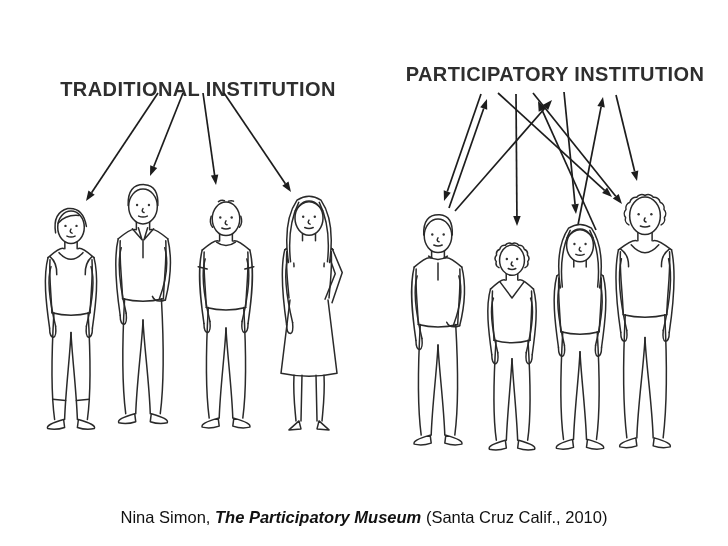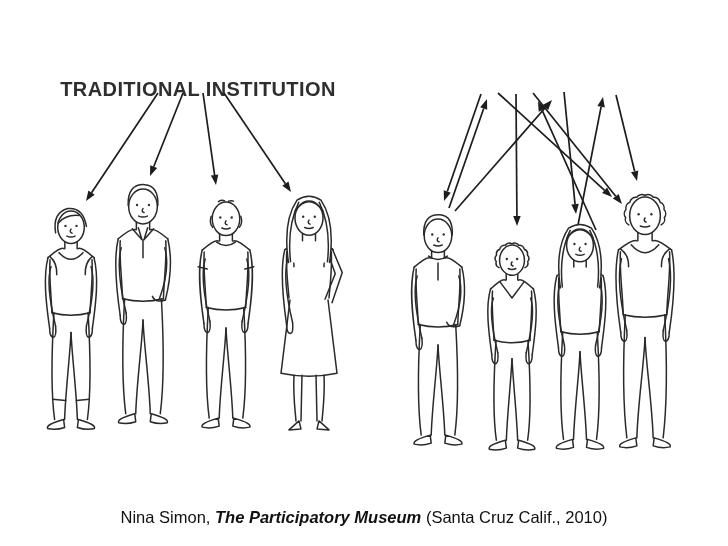--- a/index.html
+++ b/index.html
@@ -19,20 +19,21 @@
     position:absolute;left:0;right:0;top:508px;height:26px;
     text-align:center;font-size:16.5px;color:#111111;
   }
   .caption em{font-style:italic;font-weight:bold;}
 </style>
 </head>
 <body>
 
 <div class="slide">
   <div class="panel-title" id="title-left">TRADITIONAL INSTITUTION</div>
+  <div class="panel-title" id="title-right">PARTICIPATORY INSTITUTION</div>
 
   <svg id="diagram" width="728" height="546" viewBox="0 0 728 546">
       <g>
         <g>
           <line x1="158" y1="93" x2="91.5470019622523" y2="192.67949705662156" stroke="#1d1d1d" stroke-width="1.7"></line>
           <polygon points="86,201 88.4,190.6 94.7,194.8" fill="#1d1d1d"></polygon>
         </g>
         <g>
           <line x1="183" y1="93" x2="153.69459572936057" y2="166.70753195342644" stroke="#1d1d1d" stroke-width="1.7"></line>
           <polygon points="150,176 150.2,165.3 157.2,168.1" fill="#1d1d1d"></polygon>

